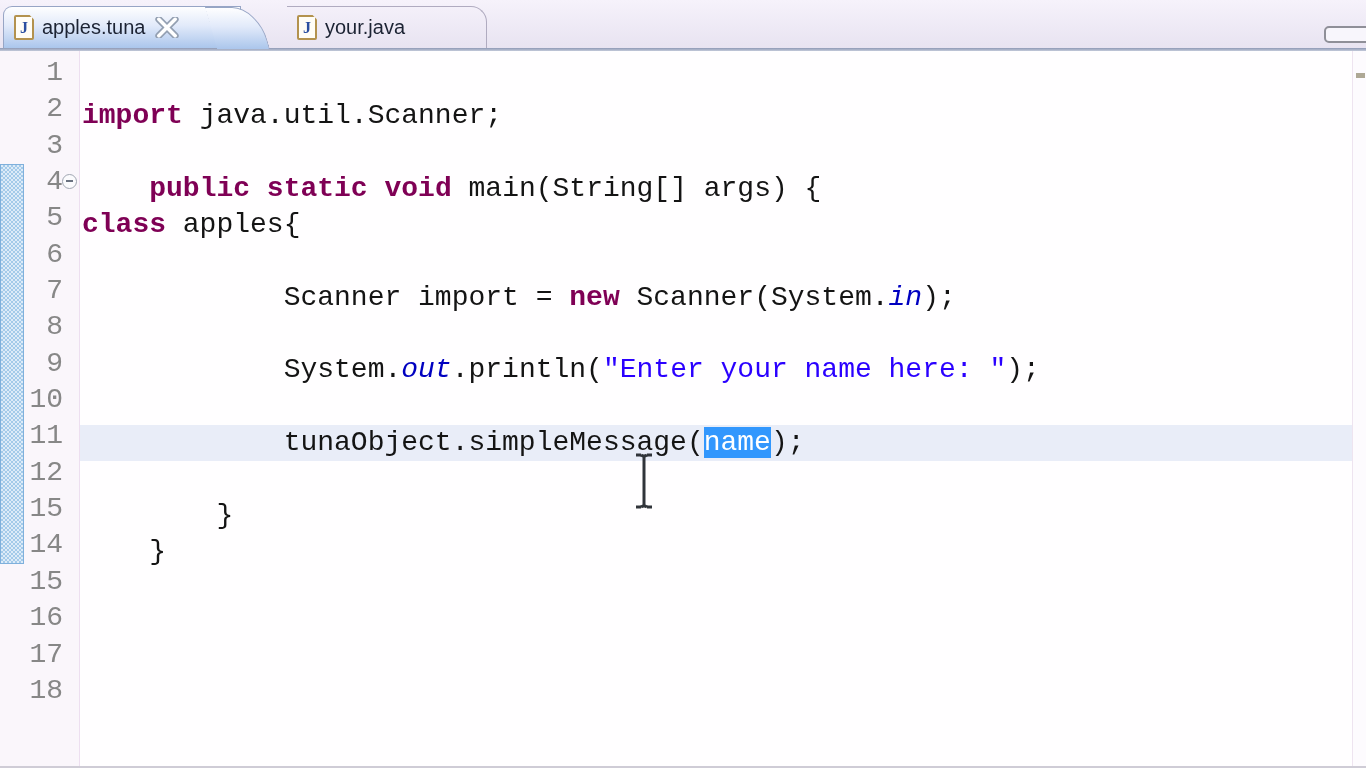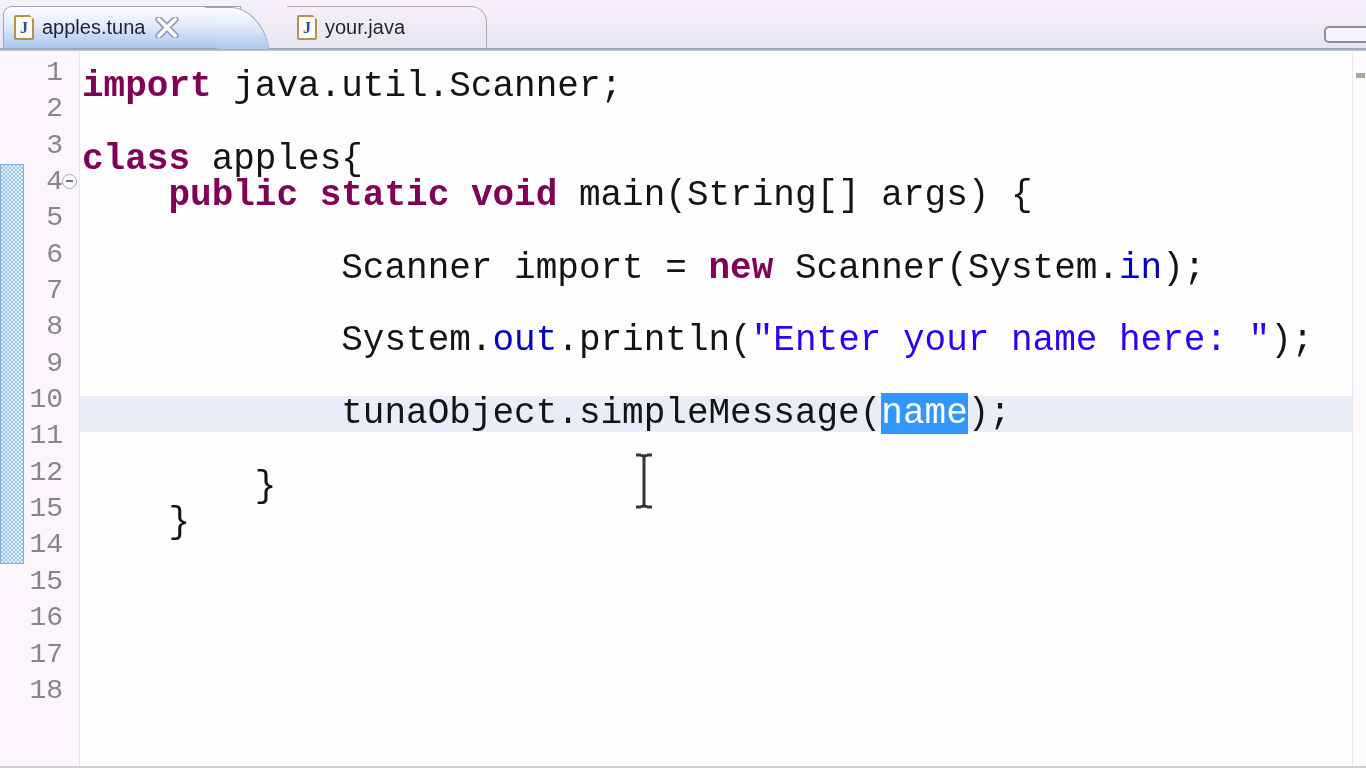--- a/index.html
+++ b/index.html
@@ -137,34 +137,35 @@
   .fold-marker::before {
     content:"";
     width:7px; height:2px;
     background:#6a7280;
   }
   .code-area {
     flex:1 1 auto;
     padding-top:18px;
     position:relative;
     font-family:"Liberation Mono","DejaVu Sans Mono",monospace;
-    font-size:36px;
+    font-size:28px;
     overflow:hidden;
+    margin-top:29px;
   }
   .code-row {
     height:36.35px; line-height:36.35px;
     white-space:pre;
     color:var(--plain,#121212);
     padding-left:2px;
   }
   .code-row.current { background:var(--current-line-bg,#e9edf8); }
   .seg-kw  { color:var(--keyword,#7f0055); font-weight:bold; }
   .seg-p   { color:var(--plain,#121212); }
   .seg-str { color:var(--string,#2a00ff); }
-  .seg-fld { color:var(--static-field,#0000c0); }
+  .seg-fld { color:var(--static-field,#0000c0); font-style:italic; }
   .seg-occ { background:var(--occurrence-bg,#f1d9a9); }
   .seg-sel { background:var(--selection-bg,#3297fd); color:var(--selection-text,#fff); }
 
   .overview-ruler {
     width:14px;
     flex:0 0 auto;
     background:#fdfbfe;
     border-left:1px solid #eee4f0;
     position:relative;
   }
@@ -228,22 +229,22 @@
         <div class="ln-row">17</div>
         <div class="ln-row">18</div>
       </div>
     <div class="fold-marker" style="top: 122.725px;"></div>
   </div>
 
   <div class="code-area">
     <div>
         <div class="code-row"><span class="seg-kw">import</span><span class="seg-p"> java.util.Scanner;</span></div>
         <div class="code-row"></div>
+        <div class="code-row"><span class="seg-p">    </span><span class="seg-kw">public</span><span class="seg-p"> </span><span class="seg-kw">static</span><span class="seg-p"> </span><span class="seg-kw">void</span><span class="seg-p"> main(String[] args) {</span></div>
         <div class="code-row"><span class="seg-kw">class</span><span class="seg-p"> apples{</span></div>
-        <div class="code-row"><span class="seg-p">    </span><span class="seg-kw">public</span><span class="seg-p"> </span><span class="seg-kw">static</span><span class="seg-p"> </span><span class="seg-kw">void</span><span class="seg-p"> main(String[] args) {</span></div>
         <div class="code-row"></div>
         <div class="code-row"><span class="seg-p">            Scanner import = </span><span class="seg-kw">new</span><span class="seg-p"> Scanner(System.</span><span class="seg-fld">in</span><span class="seg-p">);</span></div>
         <div class="code-row"></div>
         <div class="code-row"><span class="seg-p">            System.</span><span class="seg-fld">out</span><span class="seg-p">.println(</span><span class="seg-str">"Enter your name here: "</span><span class="seg-p">);</span></div>
         <div class="code-row"></div>
         <div class="code-row current"><span class="seg-p">            tunaObject.simpleMessage(</span><span class="seg-sel">name</span><span class="seg-p">);</span></div>
         <div class="code-row"></div>
         <div class="code-row"><span class="seg-p">        }</span></div>
         <div class="code-row"><span class="seg-p">    }</span></div>
         <div class="code-row"></div>

